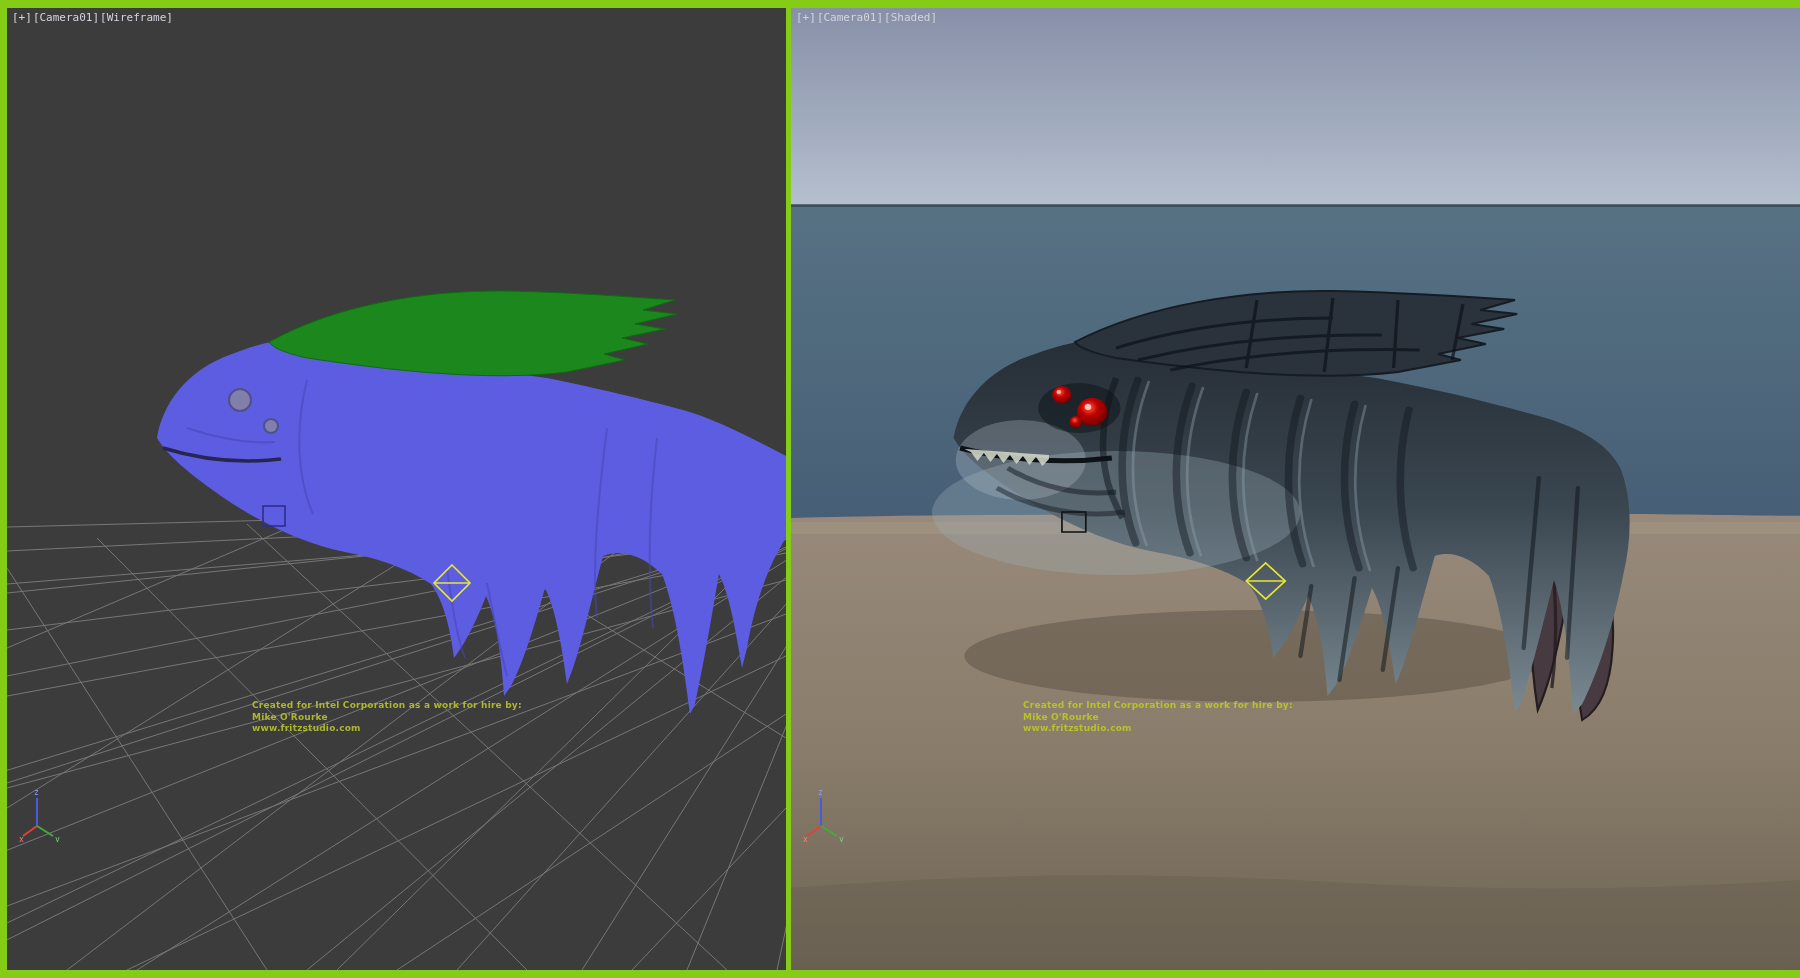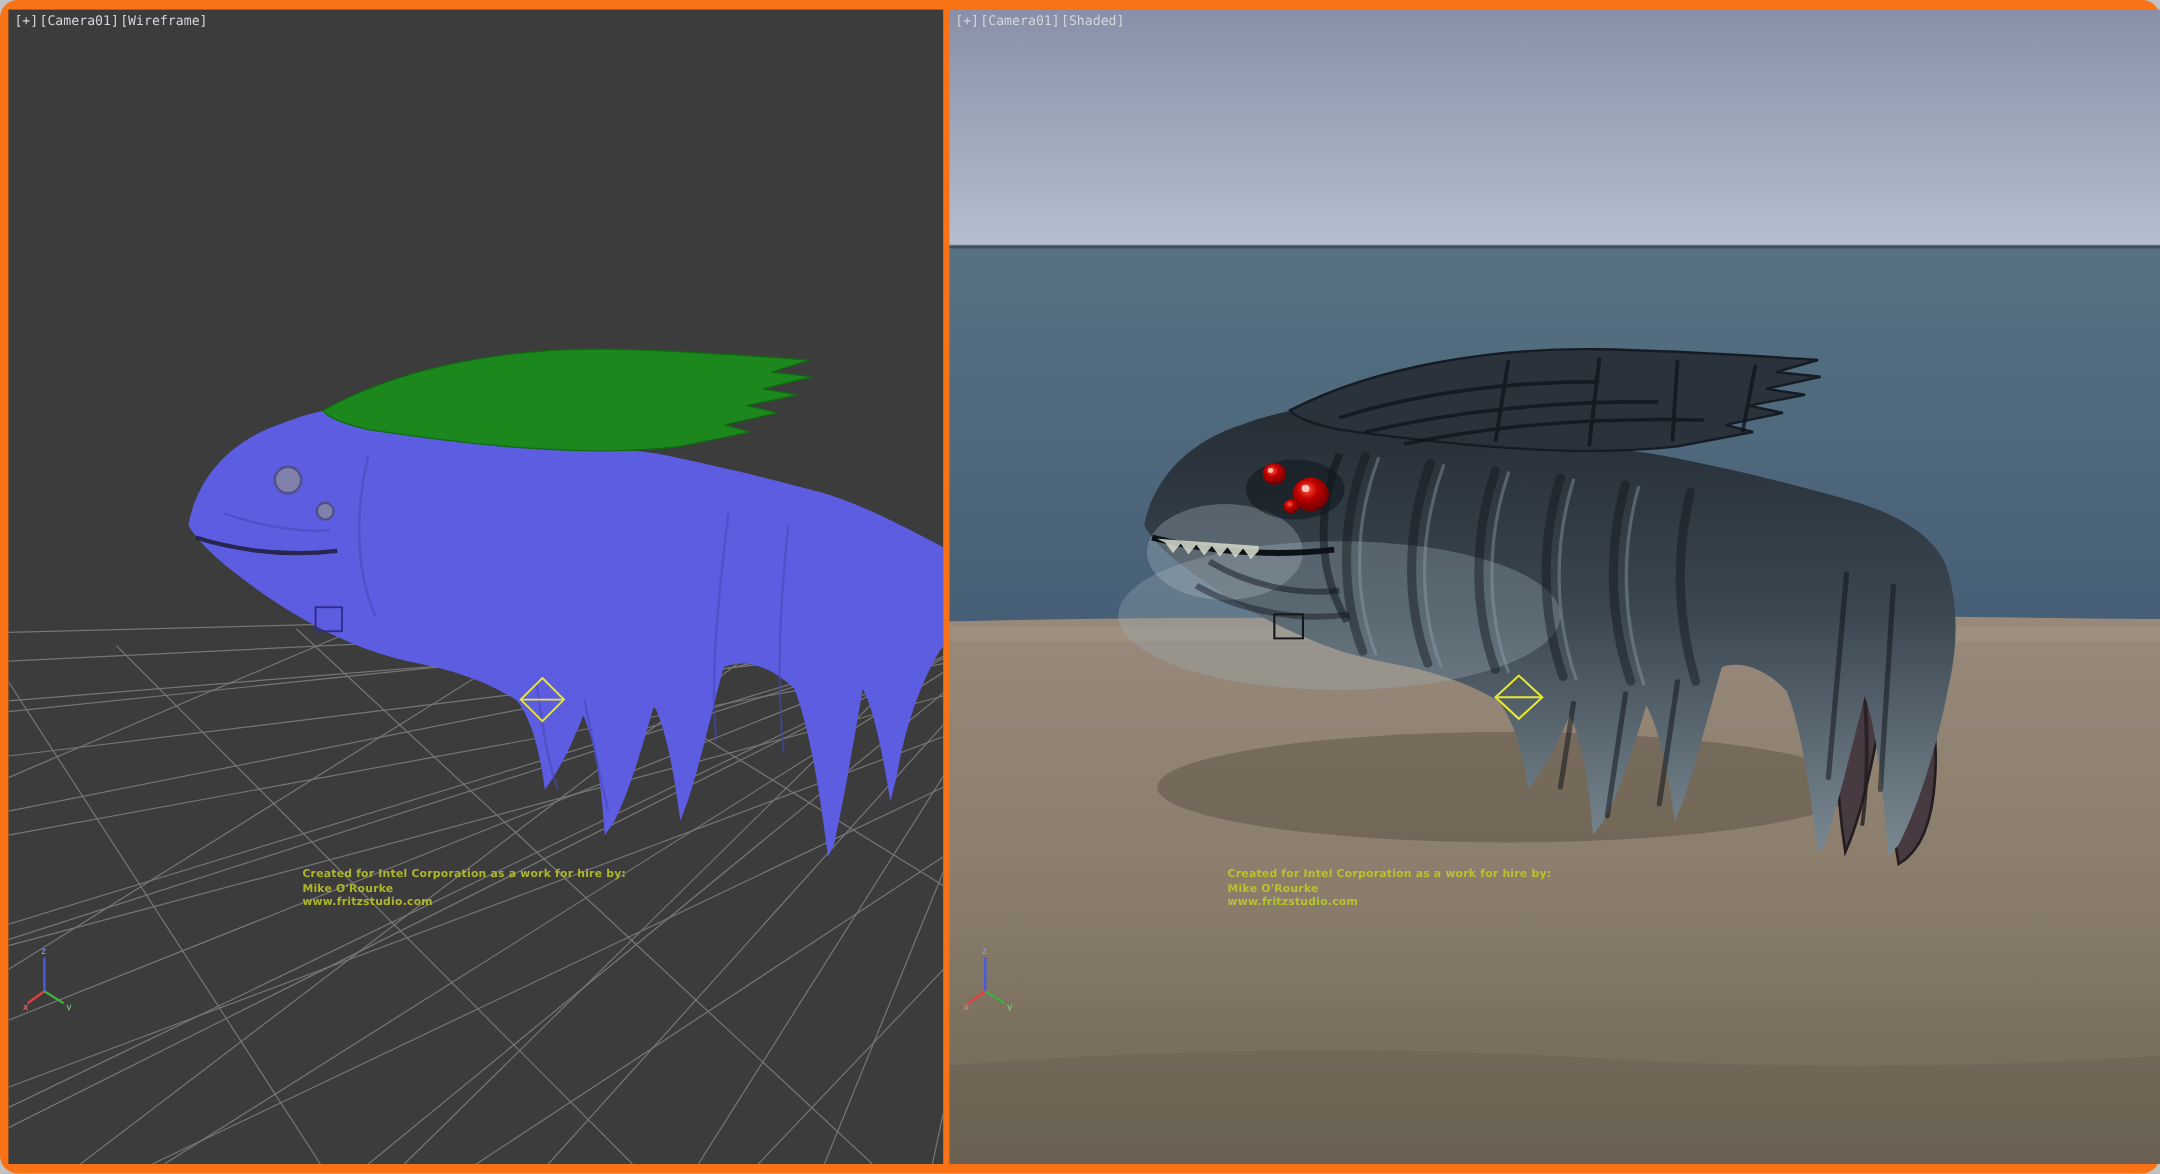--- a/index.html
+++ b/index.html
@@ -1,27 +1,27 @@
 <!DOCTYPE html>
 <html><head>
 <meta charset="utf-8">
 <style>
   * { margin:0; padding:0; box-sizing:border-box; }
   html,body { width:1800px; height:978px; overflow:hidden; background:#c3c3c3;
               font-family:"DejaVu Sans", sans-serif; }
-  .workspace { position:absolute; inset:0; background:#f97316;border-radius:15px; }
+  .workspace { position:absolute; inset:0; background:#84cc16; }
   .viewport { position:absolute; top:8px; height:962px; overflow:hidden; }
   .vp-left  { left:7px;  width:779px;  background:#3c3c3c; }
   .vp-right { left:791px; width:1086px; background:#8691aa; }
   .scene { position:absolute; left:0; top:0; width:100%; height:100%; display:block; }
   .vp-label { position:absolute; top:3px; left:5px; z-index:6;
               font:11px "DejaVu Sans Mono", monospace; color:#d2d5dc; cursor:default; }
   .vp-label span { margin-right:1px; cursor:pointer; }
   .watermark { position:absolute; z-index:5; font:bold 9px "DejaVu Sans", sans-serif;
-               color:#adb62d; line-height:1.3; letter-spacing:.2px;margin-top:24px; }
+               color:#adb62d; line-height:1.3; letter-spacing:.2px; }
   .vp-left  .watermark { left:245px; top:692px; }
   .vp-right .watermark { left:232px; top:692px; color:#b6c32b; }
   .axis-gizmo { position:absolute; left:12px; top:778px; width:52px; height:56px; z-index:5; }
   .axis-gizmo text { font:8px "DejaVu Sans Mono", monospace; }
 </style>
 </head>
 <body>
 
 <div class="workspace">
 

